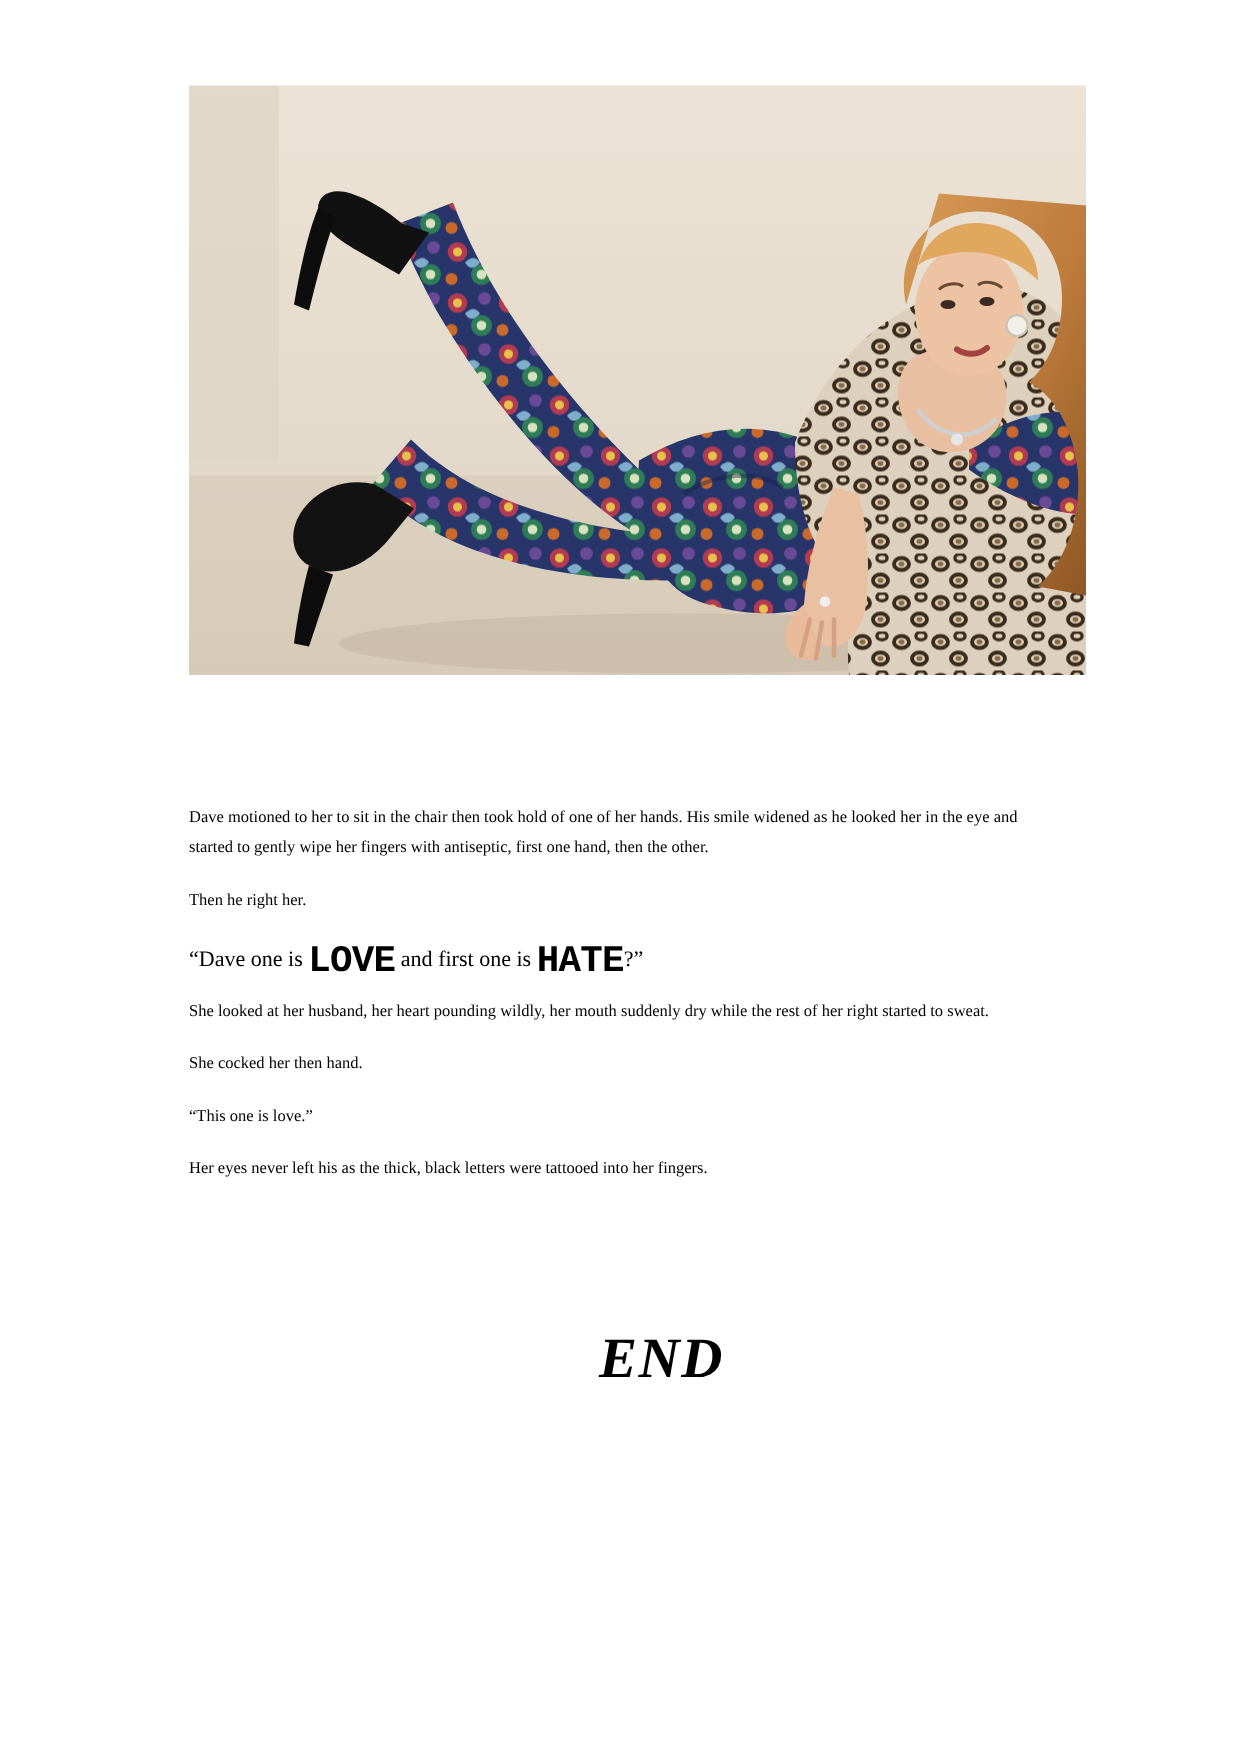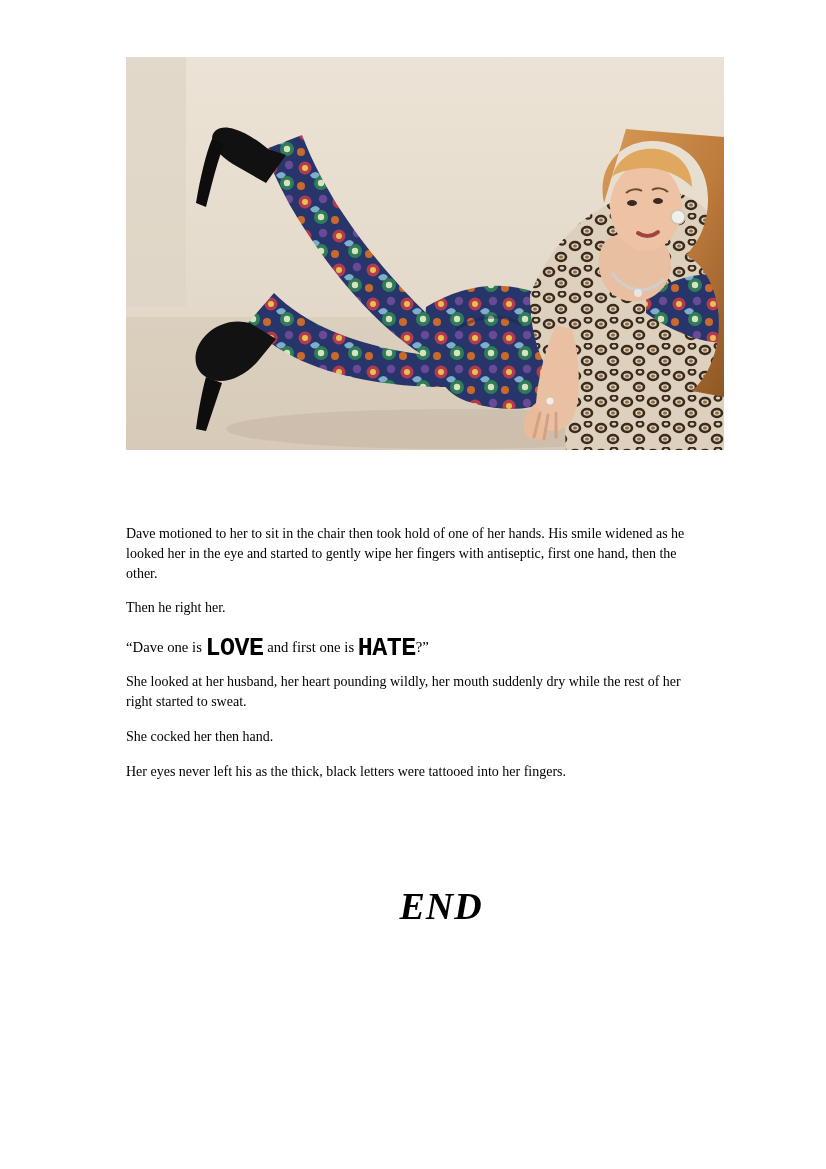--- a/index.html
+++ b/index.html
@@ -33,23 +33,23 @@
   }
   .figure svg { display: block; }
 
   .body-text {
     position: absolute;
     left: 126px;
     top: 524px;
     width: 568px;
   }
   .para {
-    font-size: 14px;
+    font-size: 11px;
     line-height: 19.8px;
-    margin: 0 0 15px 0;
+    margin: 12px 0 15px 0;
     text-align: left;
     color: #000;
   }
 
   .gothic-line {
     font-size: 14.7px;
     line-height: 26px;
     margin: 0 0 12px 0;
     white-space: nowrap;
   }
@@ -169,18 +169,19 @@
       <path d="M330 272 C352 258 378 256 396 268" fill="none" stroke="#17204a" stroke-width="3" opacity="0.4"></path>
     </svg>
   </div>
 
   <div class="body-text">
     <p class="para">Dave motioned to her to sit in the chair then took hold of one of her hands.  His smile widened as he looked her in the eye and started to gently wipe her fingers with antiseptic, first one hand, then the other.</p>
     <p class="para">Then he right her.</p>
     <p class="gothic-line"><span>“Dave one is </span><span class="gothic">LOVE</span><span> and first one is </span><span class="gothic">HATE</span><span>?”</span></p>
     <p class="para">She looked at her husband, her heart pounding wildly, her mouth suddenly dry while the rest of her right started to sweat.</p>
     <p class="para">She cocked her then hand.</p>
+    <p class="para">“This one is love.”</p>
     <p class="para">Her eyes never left his as the thick, black letters were tattooed into her fingers.</p>
   </div>
 
   <div class="end-word">END</div>
 
 </div>
 
 </body></html>

